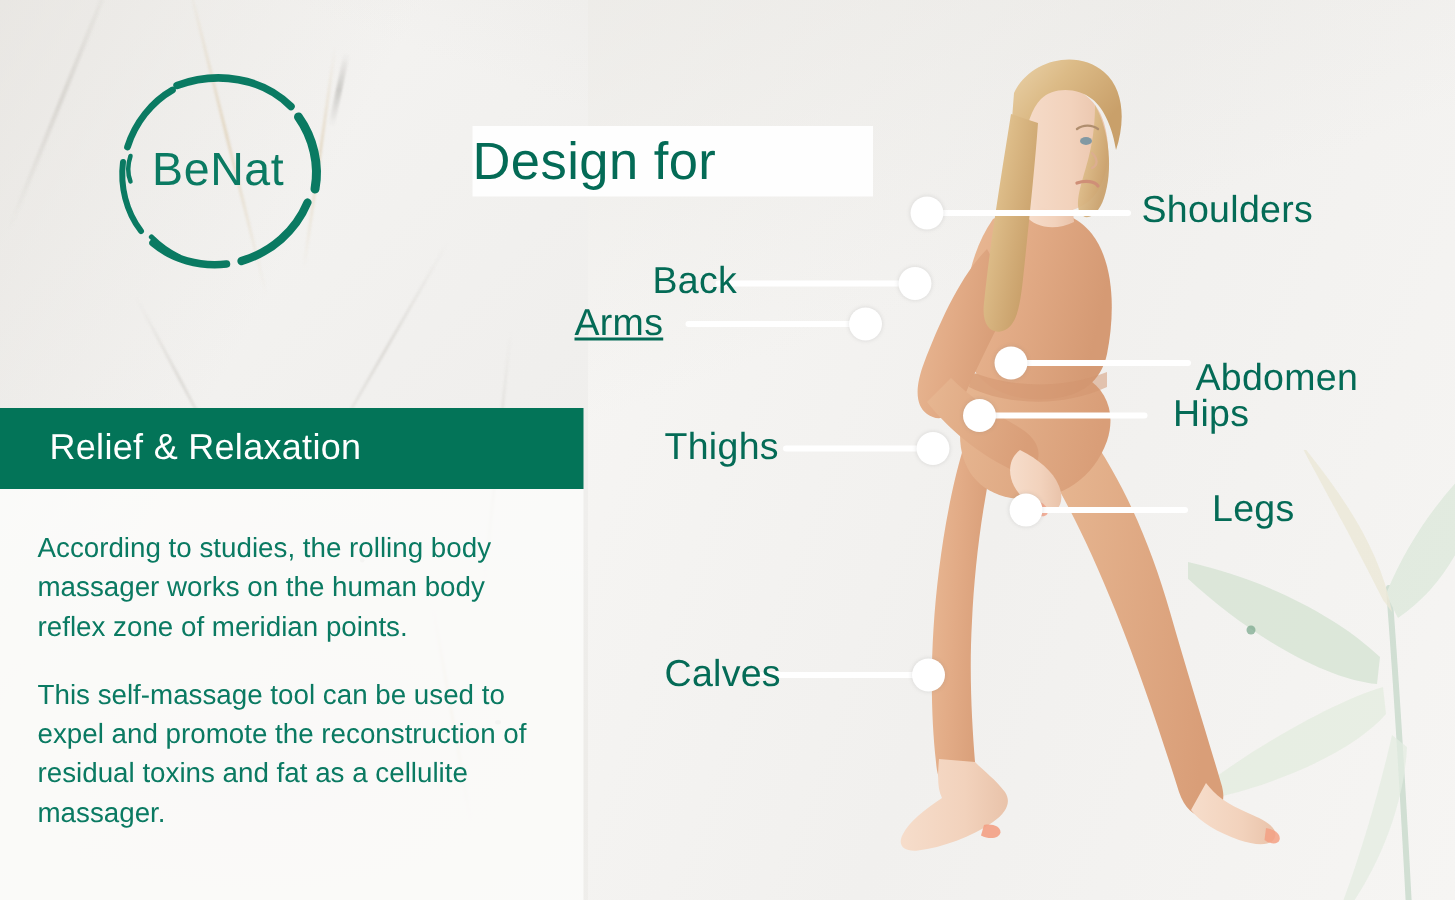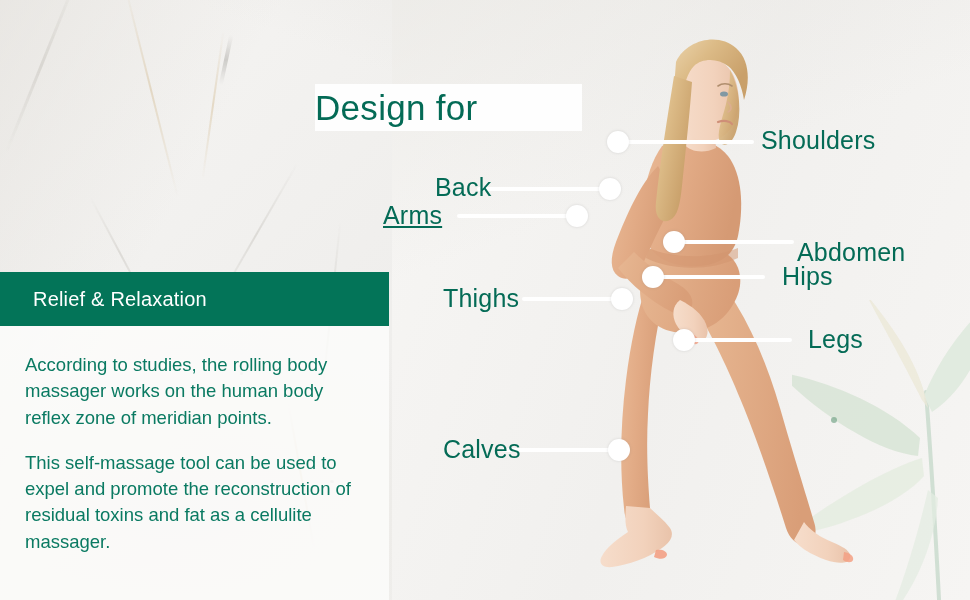--- a/index.html
+++ b/index.html
@@ -160,21 +160,21 @@
     width: 389px;
     height: 54px;
     background: #037458;
     display: flex;
     align-items: center;
     padding-left: 33px;
     box-sizing: border-box;
   }
   .info-header-text {
     color: #ffffff;
-    font-size: 20px;
+    font-size: 24px;
     line-height: 1;
     letter-spacing: 0.2px;
   }
   .info-body {
     position: absolute;
     left: 0;
     top: 54px;
     width: 389px;
     height: 274px;
     background: rgba(252,252,251,0.82);
@@ -347,20 +347,35 @@
   <div class="callout-label" style="left:443px; top:286px;">Thighs</div>
 
   <div class="callout-label" style="left:808px; top:327px;">Legs</div>
 
   <div class="callout-label" style="left:423px; top:437px;margin-left:20px;">Calves</div>
 
   <div class="design-band">
     <span class="design-band-text">Design for</span>
   </div>
 
+  <div class="logo-wrap">
+    <svg width="165" height="150" viewBox="0 0 165 150" xmlns="http://www.w3.org/2000/svg">
+      <g fill="none" stroke="#0a7a62" stroke-linecap="round">
+        <path d="M55 19 C82 9 112 14 131 33" stroke-width="5"></path>
+        <path d="M136 40 C146 54 150 72 147 88" stroke-width="6"></path>
+        <path d="M142 97 C134 116 118 130 98 136" stroke-width="5.5"></path>
+        <path d="M88 138 C70 140 52 135 39 124" stroke-width="5"></path>
+        <path d="M31 116 C21 103 17 86 19 70" stroke-width="4"></path>
+        <path d="M22 60 C27 44 38 30 52 22" stroke-width="4.5"></path>
+        <path d="M24 66 C22 72 22 78 24 83" stroke-width="3"></path>
+        <path d="M38 120 C44 126 50 130 56 133" stroke-width="3.5"></path>
+      </g>
+    </svg>
+    <div class="logo-text">BeNat</div>
+  </div>
 
   <div class="info-panel">
     <div class="info-header">
       <span class="info-header-text">Relief &amp; Relaxation</span>
     </div>
     <div class="info-body">
       <p class="info-para">According to studies, the rolling body massager works on the human body reflex zone of meridian points.</p>
       <p class="info-para">This self-massage tool can be used to expel and promote the reconstruction of residual toxins and fat as a cellulite massager.</p>
     </div>
   </div>

